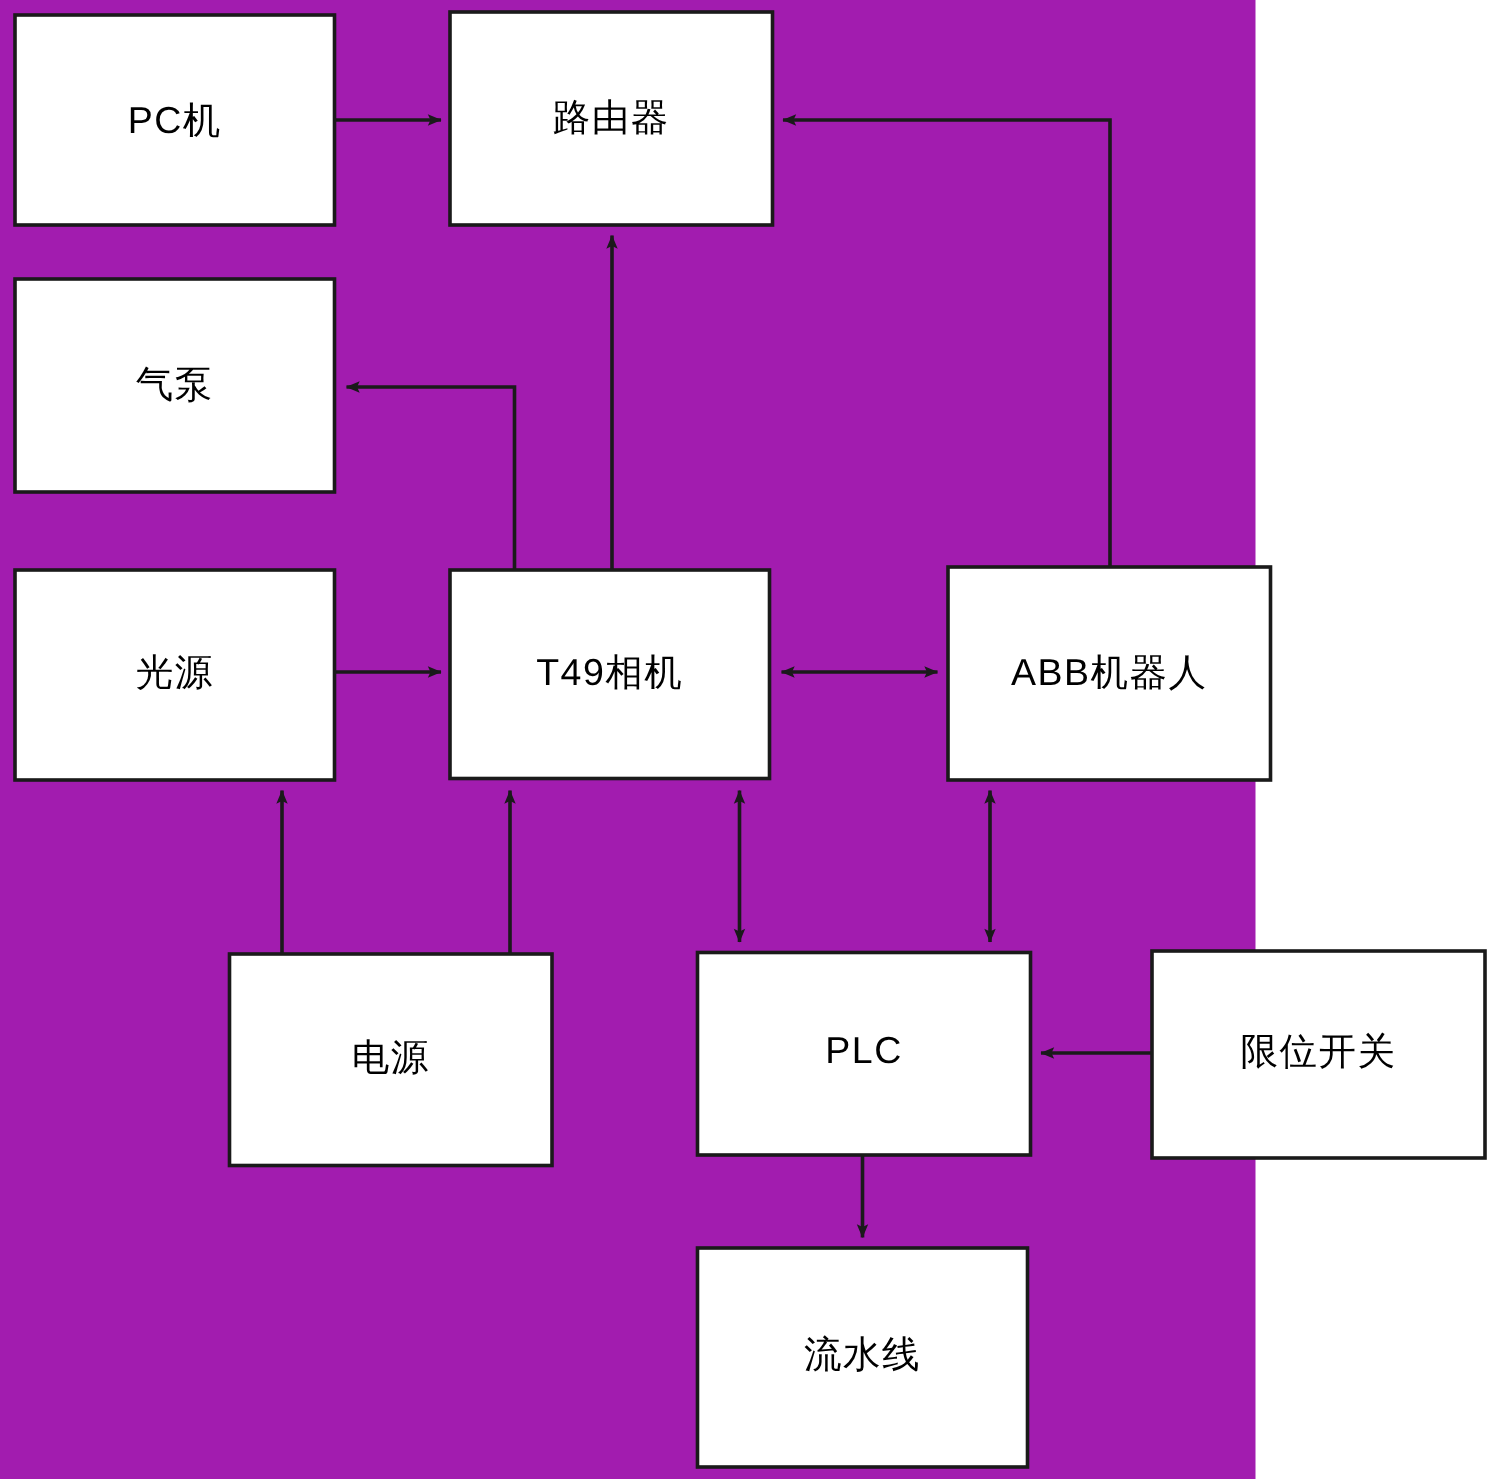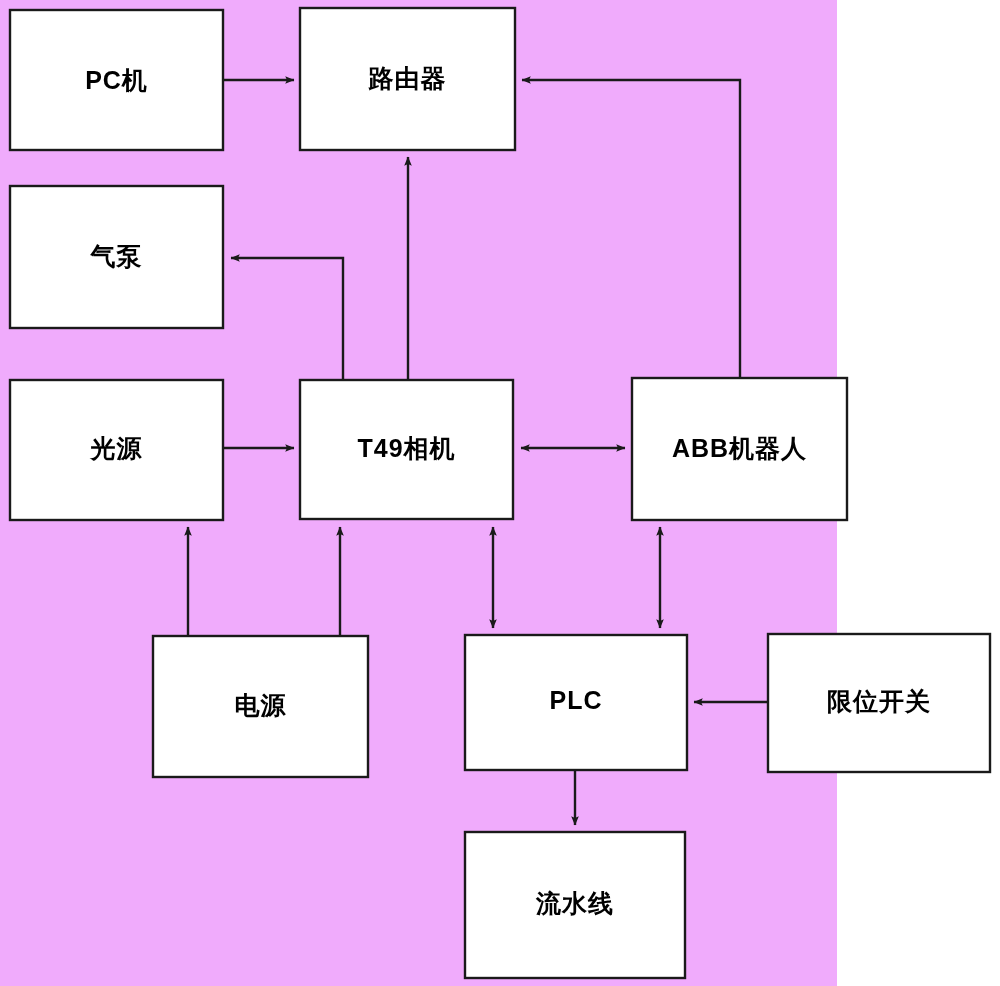--- a/index.html
+++ b/index.html
@@ -10,22 +10,21 @@
   body {
     width: 1000px;
     height: 986px;
     font-family: "Liberation Sans", "DejaVu Sans", sans-serif;
     overflow: hidden;
   }
   #diagram-root {
     position: relative;
     width: 837px;
     height: 986px;
-    background: #f0abfc;
-    font-weight: bold;
+    background: #a21caf;
   }
   svg.diagram-canvas {
     display: block;
     width: 1000px;
     height: 986px;
   }
   .node-rect {
     fill: #ffffff;
     stroke: #1a1a1a;
     stroke-width: 2.4;

